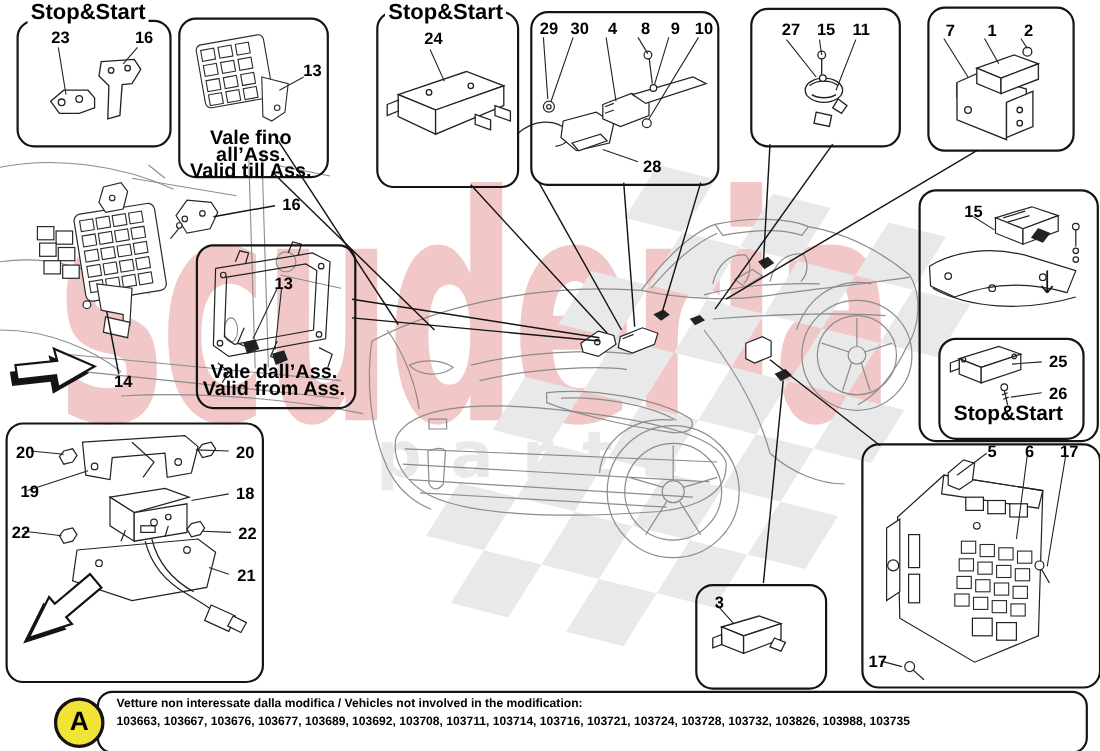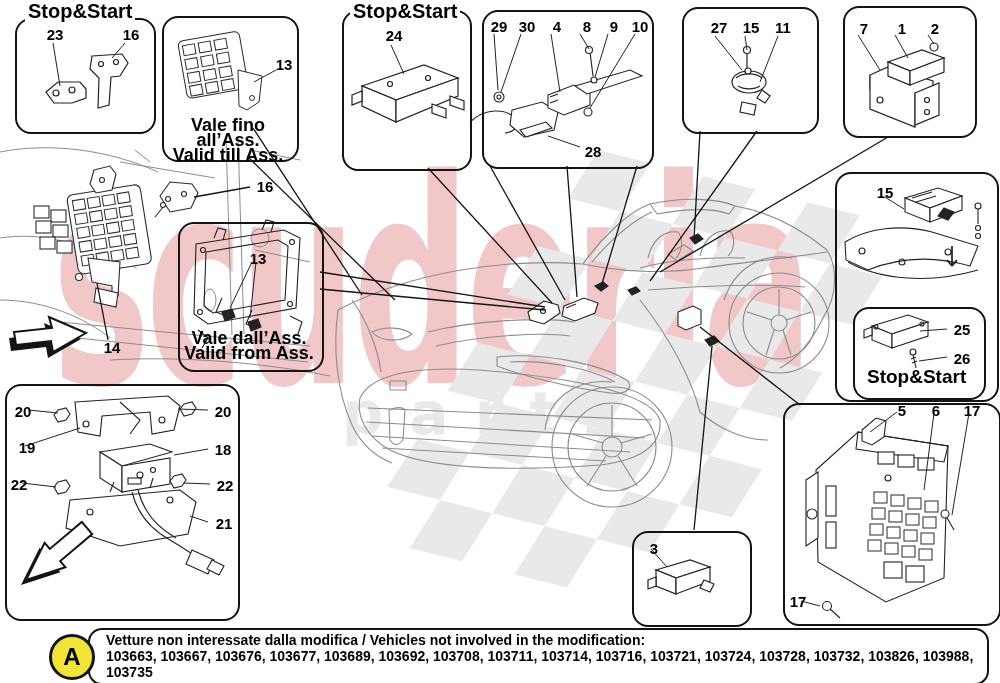--- a/index.html
+++ b/index.html
@@ -17,21 +17,21 @@
   .box{position:absolute;border:2px solid #141414;border-radius:16px;z-index:3;background:transparent;}
   .lbl{position:absolute;z-index:4;width:26px;text-align:center;font-weight:bold;
        font-size:15px;color:#000;}
   .title{position:absolute;z-index:4;font-weight:bold;font-size:20px;color:#000;
          background:#fff;padding:0 3px;white-space:nowrap;}
   .cap{position:absolute;z-index:4;font-weight:bold;font-size:18px;line-height:15px;
        color:#000;text-align:center;}
   .note-box{position:absolute;left:88px;top:628px;width:897px;height:53px;
             border:2px solid #141414;border-radius:14px;z-index:3;background:#fff;}
   .note-text{position:absolute;left:106px;top:632px;width:874px;z-index:4;
-             font-weight:bold;font-size:14px;line-height:16px;color:#000;}
+             font-weight:bold;font-size:11px;line-height:16px;color:#000;}
   .badge{position:absolute;left:49px;top:634px;width:40px;height:40px;border-radius:50%;
          border:3px solid #141414;background:#f2e437;z-index:5;display:flex;
          align-items:center;justify-content:center;font-weight:bold;font-size:24px;color:#000;}
 </style>
 </head>
 <body>
 
 <div id="stage">
 
   <div class="wm-red">scuderia</div>

